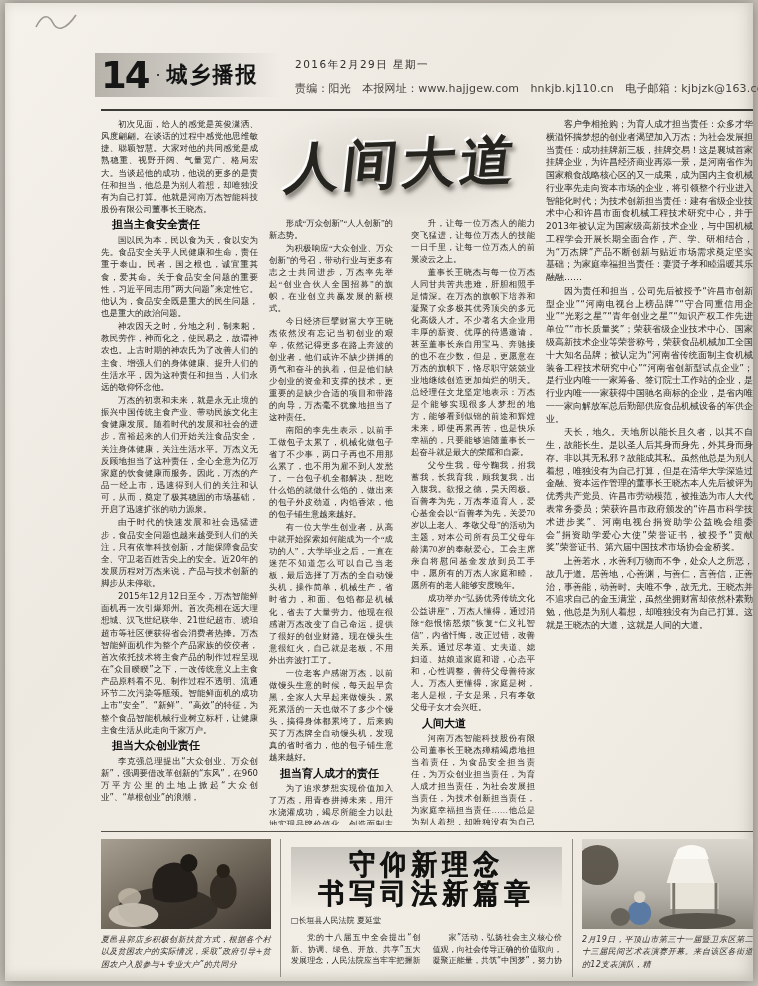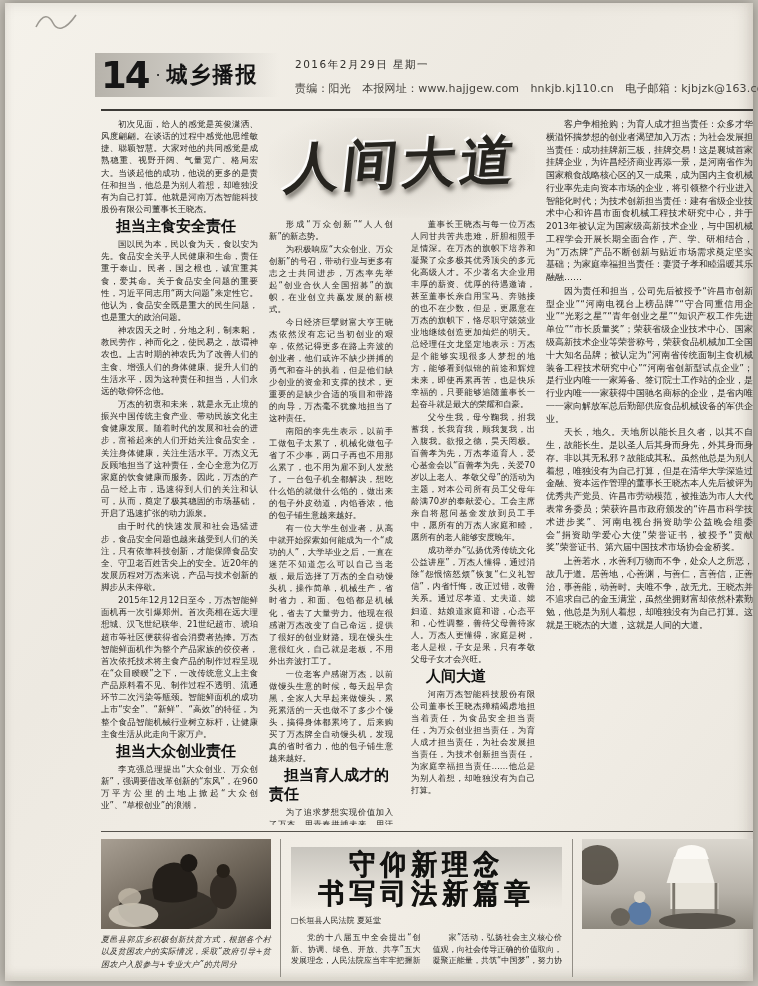--- a/index.html
+++ b/index.html
@@ -43,26 +43,26 @@
   .col4 { flex:1; }
   .title-block { height:100px; position:relative; flex:none;
     background:radial-gradient(ellipse at 50% 45%, rgba(180,174,164,.35), rgba(0,0,0,0) 75%); }
   .main-title {
     position:absolute; left:0; right:0; top:10px; text-align:center;
     font-size:54px; font-weight:bold; color:#26241f; letter-spacing:4px; white-space:nowrap;
     transform:skewX(-8deg) rotate(-2deg);
     text-shadow:-2px -2px 0 rgba(255,255,255,.85), 3px 4px 4px rgba(40,36,30,.55);
   }
   .byline { flex:none; font-size:8.6px; color:#222; text-align:center; margin:4px 0 5px; letter-spacing:1px; }
-  .mid-cols { display:flex; gap:18px; flex:1; overflow:hidden; }
+  .mid-cols { display:flex; gap:18px; flex:1; overflow:hidden;font-family:Liberation Serif, serif; }
   .mcol { flex:1; overflow:hidden; }
 
   .para { font-size:8.4px; line-height:1.43; text-align:justify; text-indent:2em;
     color:#2b2a27; margin-bottom:1px; }
-  .subhead { font-size:15px; font-weight:bold; color:#0f0f0f; margin:2px 0; text-indent:1em; }
+  .subhead { font-size:11px; font-weight:bold; color:#0f0f0f; margin:2px 0; text-indent:1em; }
   .col1 .para { font-size:8.5px; }
   .col4 .para { font-size:9px; line-height:1.42; }
 
   
   .bottom { border-top:1.5px solid #55524c; margin-top:6px; padding-top:7px; display:flex; height:146px; overflow:hidden; }
   .b-left { width:180px; flex:none; padding-right:9px; border-right:1px solid #928e86; }
   .b-center { width:292px; flex:none; padding:8px 10px; border-right:1px solid #928e86; }
   .b-right { flex:1; padding-left:9px; }
   .photo { width:100%; height:90px; margin-bottom:5px; display:block; }
   .caption { font-size:8px; line-height:1.55; color:#33312d; text-align:justify; font-style:italic; letter-spacing:.3px; }
@@ -130,20 +130,21 @@
               <p class="para">形成“万众创新”“人人创新”的新态势。</p>
               <p class="para">为积极响应“大众创业、万众创新”的号召，带动行业与更多有志之士共同进步，万杰率先举起“创业合伙人全国招募”的旗帜，在业创立共赢发展的新模式。</p>
               <p class="para">今日经济巨擘财富大亨王晓杰依然没有忘记当初创业的艰辛，依然记得更多在路上奔波的创业者，他们或许不缺少拼搏的勇气和奋斗的执着，但是他们缺少创业的资金和支撑的技术，更重要的是缺少合适的项目和带路的向导，万杰毫不犹豫地担当了这种责任。</p>
               <p class="para">南阳的李先生表示，以前手工做包子太累了，机械化做包子省了不少事，两口子再也不用那么累了，也不用为雇不到人发愁了。一台包子机全都解决，想吃什么馅的就做什么馅的，做出来的包子外皮劲道，内馅香浓，他的包子铺生意越来越好。</p>
               <p class="para">有一位大学生创业者，从高中就开始探索如何能成为一个“成功的人”，大学毕业之后，一直在迷茫不知道怎么可以自己当老板，最后选择了万杰的全自动馒头机，操作简单，机械生产，省时省力，和面、包馅都是机械化，省去了大量劳力。他现在很感谢万杰改变了自己命运，提供了很好的创业财路。现在馒头生意很红火，自己就是老板，不用外出奔波打工了。</p>
               <p class="para">一位老客户感谢万杰，以前做馒头生意的时候，每天起早贪黑，全家人大早起来做馒头，累死累活的一天也做不了多少个馒头，搞得身体都累垮了。后来购买了万杰牌全自动馒头机，发现真的省时省力，他的包子铺生意越来越好。</p>
               <h4 class="subhead">担当育人成才的责任</h4>
               <p class="para">为了追求梦想实现价值加入了万杰，用青春拼搏未来，用汗水浇灌成功，竭尽所能全力以赴地实现品牌价值化，创造面制主食产业化商业模式，为亿万家庭面制主食健康发展服务。编制主食机械的行业标准，完成主食产业化生态系统运营模式，培养卓越人才创造社会价值。让每一位万杰人的素质迅速提</p>
             </div>
           <div class="mcol">
+              <p class="para">升，让每一位万杰人的能力突飞猛进，让每位万杰人的技能一日千里，让每一位万杰人的前景凌云之上。</p>
               <p class="para">董事长王晓杰与每一位万杰人同甘共苦共患难，肝胆相照手足情深。在万杰的旗帜下培养和凝聚了众多极其优秀顶尖的多元化高级人才。不少著名大企业用丰厚的薪资、优厚的待遇邀请，甚至董事长亲自用宝马、奔驰接的也不在少数，但是，更愿意在万杰的旗帜下，恪尽职守兢兢业业地继续创造更加灿烂的明天。总经理任文龙坚定地表示：万杰是个能够实现很多人梦想的地方，能够看到似锦的前途和辉煌未来，即使再累再苦，也是快乐幸福的，只要能够追随董事长一起奋斗就是最大的荣耀和自豪。</p>
               <p class="para">父兮生我，母兮鞠我，拊我蓄我，长我育我，顾我复我，出入腹我。欲报之德，昊天罔极。百善孝为先，万杰孝道育人，爱心基金会以“百善孝为先，关爱70岁以上老人、孝敬父母”的活动为主题，对本公司所有员工父母年龄满70岁的奉献爱心。工会主席亲自将慰问基金发放到员工手中，愿所有的万杰人家庭和睦，愿所有的老人能够安度晚年。</p>
               <p class="para">成功举办“弘扬优秀传统文化公益讲座”，万杰人懂得，通过消除“怨恨恼怒烦”恢复“仁义礼智信”，内省忏悔，改正过错，改善关系。通过尽孝道、丈夫道、媳妇道、姑娘道家庭和谐，心态平和，心性调整，善待父母善待家人。万杰人更懂得，家庭是树，老人是根，子女是果，只有孝敬父母子女才会兴旺。</p>
               <h4 class="subhead">人间大道</h4>
               <p class="para">河南万杰智能科技股份有限公司董事长王晓杰殚精竭虑地担当着责任，为食品安全担当责任，为万众创业担当责任，为育人成才担当责任，为社会发展担当责任，为技术创新担当责任，为家庭幸福担当责任……他总是为别人着想，却唯独没有为自己打算。</p>
             </div>
         </div>
       </div>
 
       <div class="col col4">
@@ -207,17 +208,18 @@
           <path d="M96 18 l34 0 l8 26 l-50 0 z" fill="#f2efe8"></path>
           <path d="M92 44 l50 0 l0 26 l-50 0 z" fill="#e8e4da"></path>
           <path d="M100 10 q14 -8 28 0 l4 10 l-36 0 z" fill="#fbf9f4"></path>
           <rect x="94" y="44" width="3" height="34" fill="#7b766c"></rect>
           <rect x="138" y="44" width="3" height="34" fill="#7b766c"></rect>
           <ellipse cx="60" cy="74" rx="12" ry="12" fill="#5a7aa4"></ellipse>
           <ellipse cx="40" cy="78" rx="10" ry="9" fill="#68635a"></ellipse>
           <ellipse cx="120" cy="82" rx="40" ry="8" fill="#57524a"></ellipse>
           <circle cx="60" cy="58" r="6" fill="#d9d3c7"></circle>
         </svg>
+        <div class="caption">2月19日，平顶山市第三十一届暨卫东区第二十三届民间艺术表演赛开幕。来自该区各街道的12支表演队，精</div>
       </div>
 
     </div>
   </div>
 </div>
 
 </body></html>

